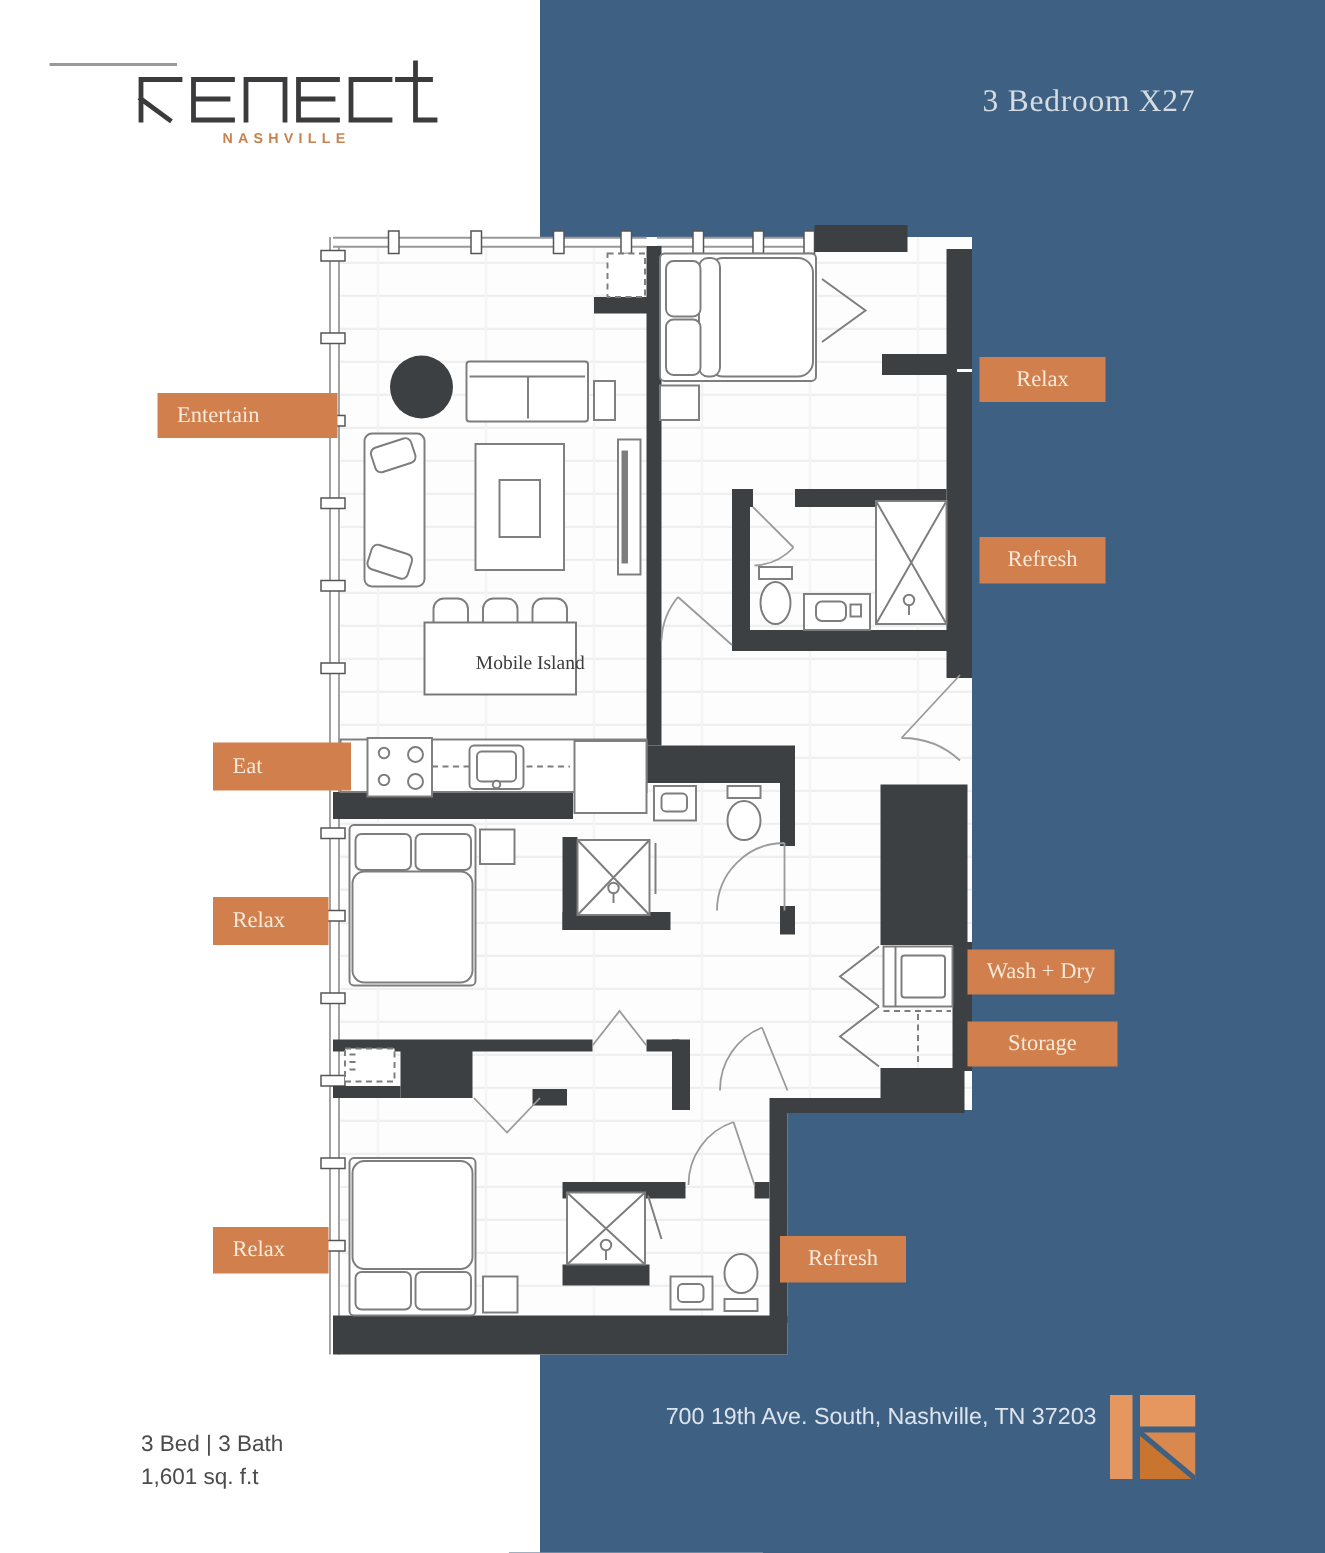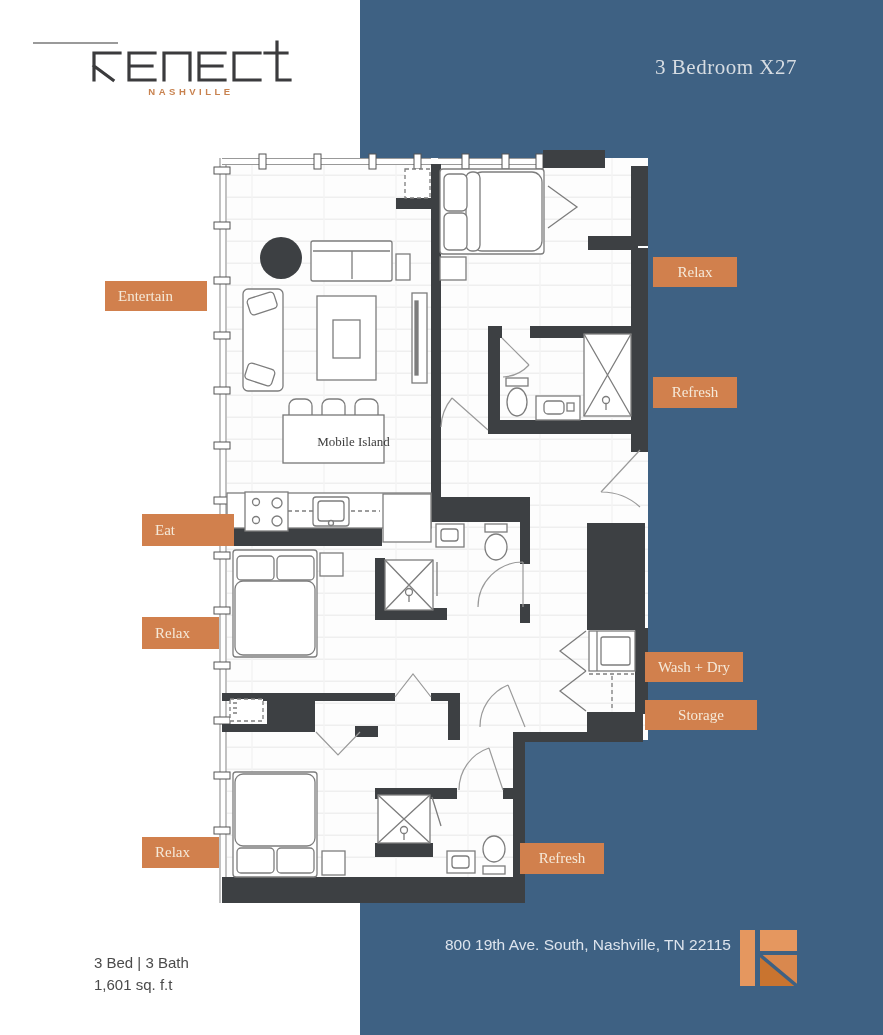--- a/index.html
+++ b/index.html
@@ -5,21 +5,21 @@
   html,body{margin:0;padding:0;}
   body{width:883px;height:1035px;position:relative;background:#ffffff;
        font-family:"Liberation Sans",sans-serif;overflow:hidden;}
   .blue-panel{position:absolute;left:360px;top:0;width:523px;height:1035px;background:#3e6183;}
   .brand{position:absolute;left:28px;top:34px;width:270px;height:70px;}
   .page-title{position:absolute;left:601px;top:55px;width:250px;text-align:center;
       font-family:"Liberation Serif","DejaVu Serif",serif;font-size:21px;color:#d6dce2;letter-spacing:.5px;}
   .plan-svg{position:absolute;left:0;top:0;}
   .plan-label{position:absolute;background:#d1804d;color:#f5e9d9;
       font-family:"Liberation Serif","DejaVu Serif",serif;font-size:15px;
-      display:flex;align-items:center;justify-content:center;margin-top:19px;}
+      display:flex;align-items:center;justify-content:center;}
   .plan-label.left-align{justify-content:flex-start;padding-left:13px;box-sizing:border-box;}
   .island-label{position:absolute;left:283px;top:429px;width:101px;height:26px;
       display:flex;align-items:center;justify-content:center;
       font-family:"Liberation Serif","DejaVu Serif",serif;font-size:13px;color:#3c3c3c;padding-left:20px;}
   .footer-left{position:absolute;left:94px;top:952px;font-size:15px;line-height:22px;color:#4b4b4b;}
   .footer-right{position:absolute;left:430px;top:933px;width:301px;text-align:right;
       font-size:15.5px;line-height:24px;color:#dde4ed;}
   .k-logo{position:absolute;left:740px;top:929px;}
   .nashville-txt{font-weight:bold;}
 </style>
@@ -270,37 +270,37 @@
     <path d="M523,607 L523,562 M523,562 A45,45 0 0 0 478,607"></path>
     <polyline points="316,732 338,755 360,732"></polyline>
     <polyline points="395,697 413,674 431,697"></polyline>
     <path d="M525,727 L508,685 M508,685 A45,45 0 0 0 480,727"></path>
     <path d="M503,790 L489,748 M489,748 A44,44 0 0 0 459,790"></path>
   </g>
 </svg>
 
 <div class="island-label">Mobile Island</div>
 
-<div class="plan-label left-align" style="left:105px;top:262px;width:102px;height:30px;">Entertain</div>
+<div class="plan-label left-align" style="left:105px;top:262px;width:120px;height:30px;">Entertain</div>
 <div class="plan-label left-align" style="left:142px;top:495px;width:92px;height:32px;">Eat</div>
 <div class="plan-label left-align" style="left:142px;top:598px;width:77px;height:32px;">Relax</div>
 <div class="plan-label left-align" style="left:142px;top:818px;width:77px;height:31px;">Relax</div>
 <div class="plan-label" style="left:653px;top:238px;width:84px;height:30px;">Relax</div>
 <div class="plan-label" style="left:653px;top:358px;width:84px;height:31px;">Refresh</div>
 <div class="plan-label" style="left:645px;top:633px;width:98px;height:30px;">Wash + Dry</div>
-<div class="plan-label" style="left:645px;top:681px;width:112px;height:30px;">Storage</div>
+<div class="plan-label" style="left:645px;top:681px;width:100px;height:30px;">Storage</div>
 <div class="plan-label" style="left:520px;top:824px;width:84px;height:31px;">Refresh</div>
 
 <div class="footer-left">
   <div>3 Bed | 3 Bath</div>
   <div>1,601 sq. f.t</div>
 </div>
 
 <div class="footer-right">
-  <div>800 19th Ave. South, Nashville, TN 22115</div>
+  <div>700 19th Ave. South, Nashville, TN 37203</div>
 </div>
 
 <svg class="k-logo" width="57" height="58" viewBox="0 0 57 58">
   <rect x="0" y="1" width="15" height="56" fill="#e5975f"></rect>
   <rect x="20" y="1" width="37" height="21" fill="#e5975f"></rect>
   <polygon points="20,26 57,26 57,57" fill="#d9884e"></polygon>
   <polygon points="20,26 20,57 57,57" fill="#c9742f"></polygon>
   <line x1="20" y1="26" x2="57" y2="57" stroke="#3e6183" stroke-width="3.5"></line>
 </svg>
 

